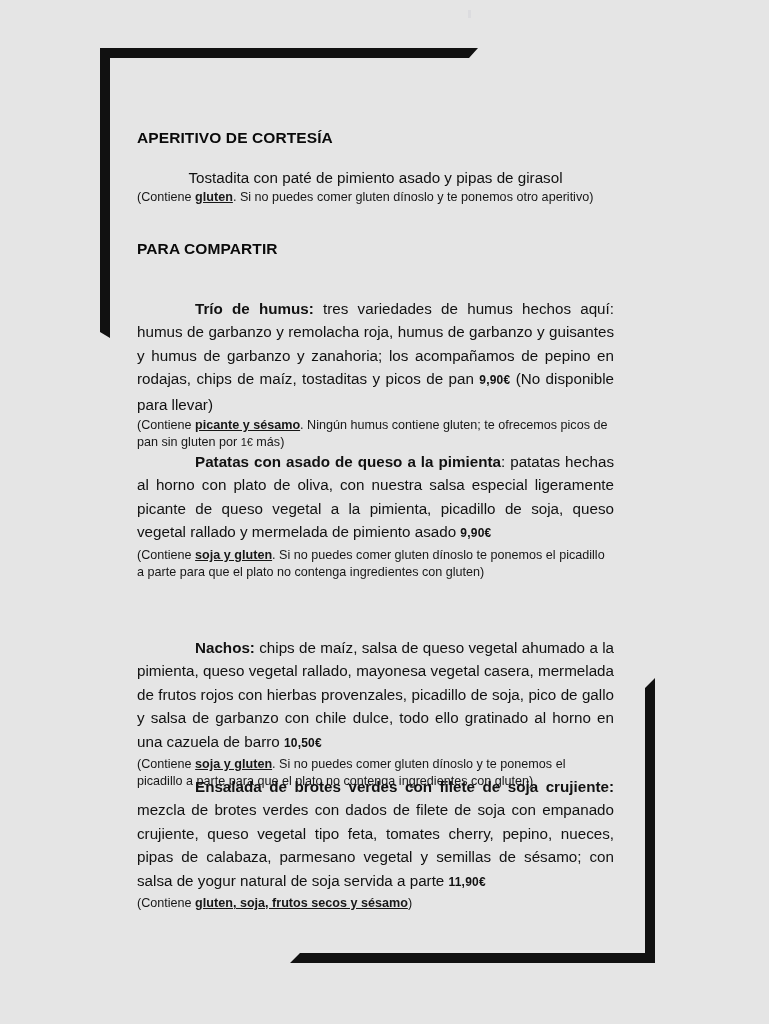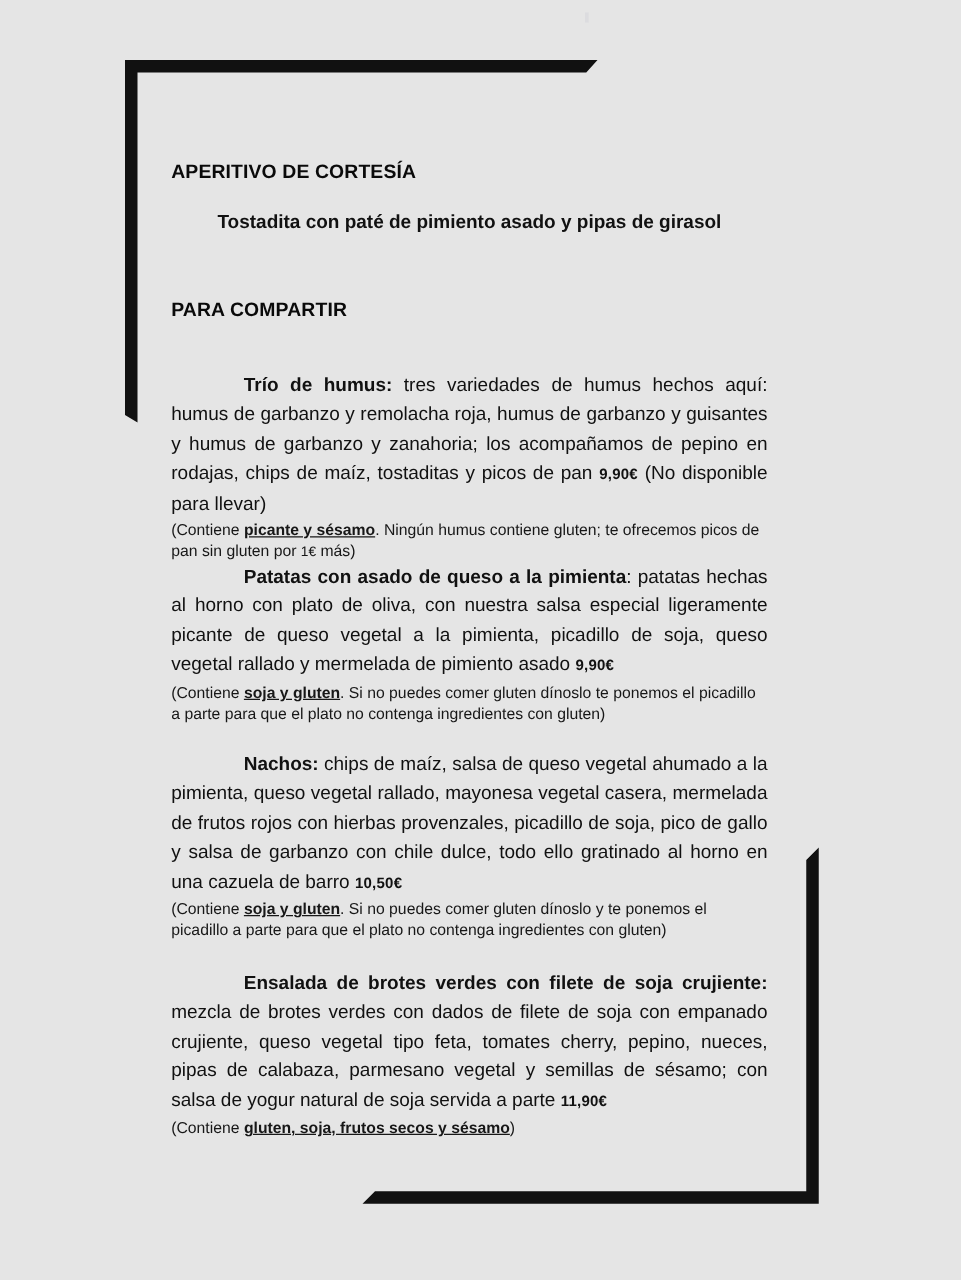--- a/index.html
+++ b/index.html
@@ -56,34 +56,34 @@
     letter-spacing: .1px;
     color: #0a0a0a;
   }
   .section-title.aperitivo { position: absolute; top: 129px; }
   .section-title.compartir { position: absolute; top: 240px; text-align: right; }
 
   .block { position: absolute; width: 477px; }
   .block.b-tostadita { top: 168px; }
   .block.b-humus     { top: 297px; }
   .block.b-patatas   { top: 450px; }
-  .block.b-nachos    { top: 600px; }
+  .block.b-nachos    { top: 636px; }
   .block.b-ensalada  { top: 775px; }
 
   .desc {
     font-size: 15.2px;
     line-height: 23.4px;
     text-align: justify;
     text-justify: inter-word;
     margin: 0;
     color: #111;
   }
   .desc.centered-single {
     text-align: center;
-    font-weight: bold;
+    font-weight: normal;
     line-height: 20px;
   }
   .dish-name { font-weight: bold; }
   .indent { display: inline-block; width: 58px; }
   .price {
     font-weight: bold;
     font-size: 12px;
     letter-spacing: .2px;
     white-space: nowrap;
   }
@@ -117,20 +117,21 @@
   </div>
 
   <div class="scan-speck"></div>
 
   <div class="content">
 
     <div class="section-title aperitivo">APERITIVO DE CORTESÍA</div>
 
     <div class="block b-tostadita">
       <p class="desc centered-single">Tostadita con paté de pimiento asado y pipas de girasol</p>
+      <p class="allergen"><span>(Contiene </span><span class="aller-key">gluten</span><span>. Si no puedes comer gluten dínoslo y te ponemos otro aperitivo)</span></p>
     </div>
 
     <div class="section-title compartir">PARA COMPARTIR</div>
 
     <div class="block b-humus">
       <p class="desc"><span class="indent"></span><span class="dish-name">Trío de humus:</span><span> tres variedades de humus hechos aquí: humus de garbanzo y remolacha roja, humus de garbanzo y guisantes y humus de garbanzo y zanahoria; los acompañamos de pepino en rodajas, chips de maíz, tostaditas y picos de pan </span><span class="price">9,90€</span><span> (No disponible para llevar)</span></p>
       <p class="allergen"><span>(Contiene </span><span class="aller-key">picante y sésamo</span><span>. Ningún humus contiene gluten; te ofrecemos picos de pan sin gluten por </span><span class="small-price">1€</span><span> más)</span></p>
     </div>
 
     <div class="block b-patatas">

